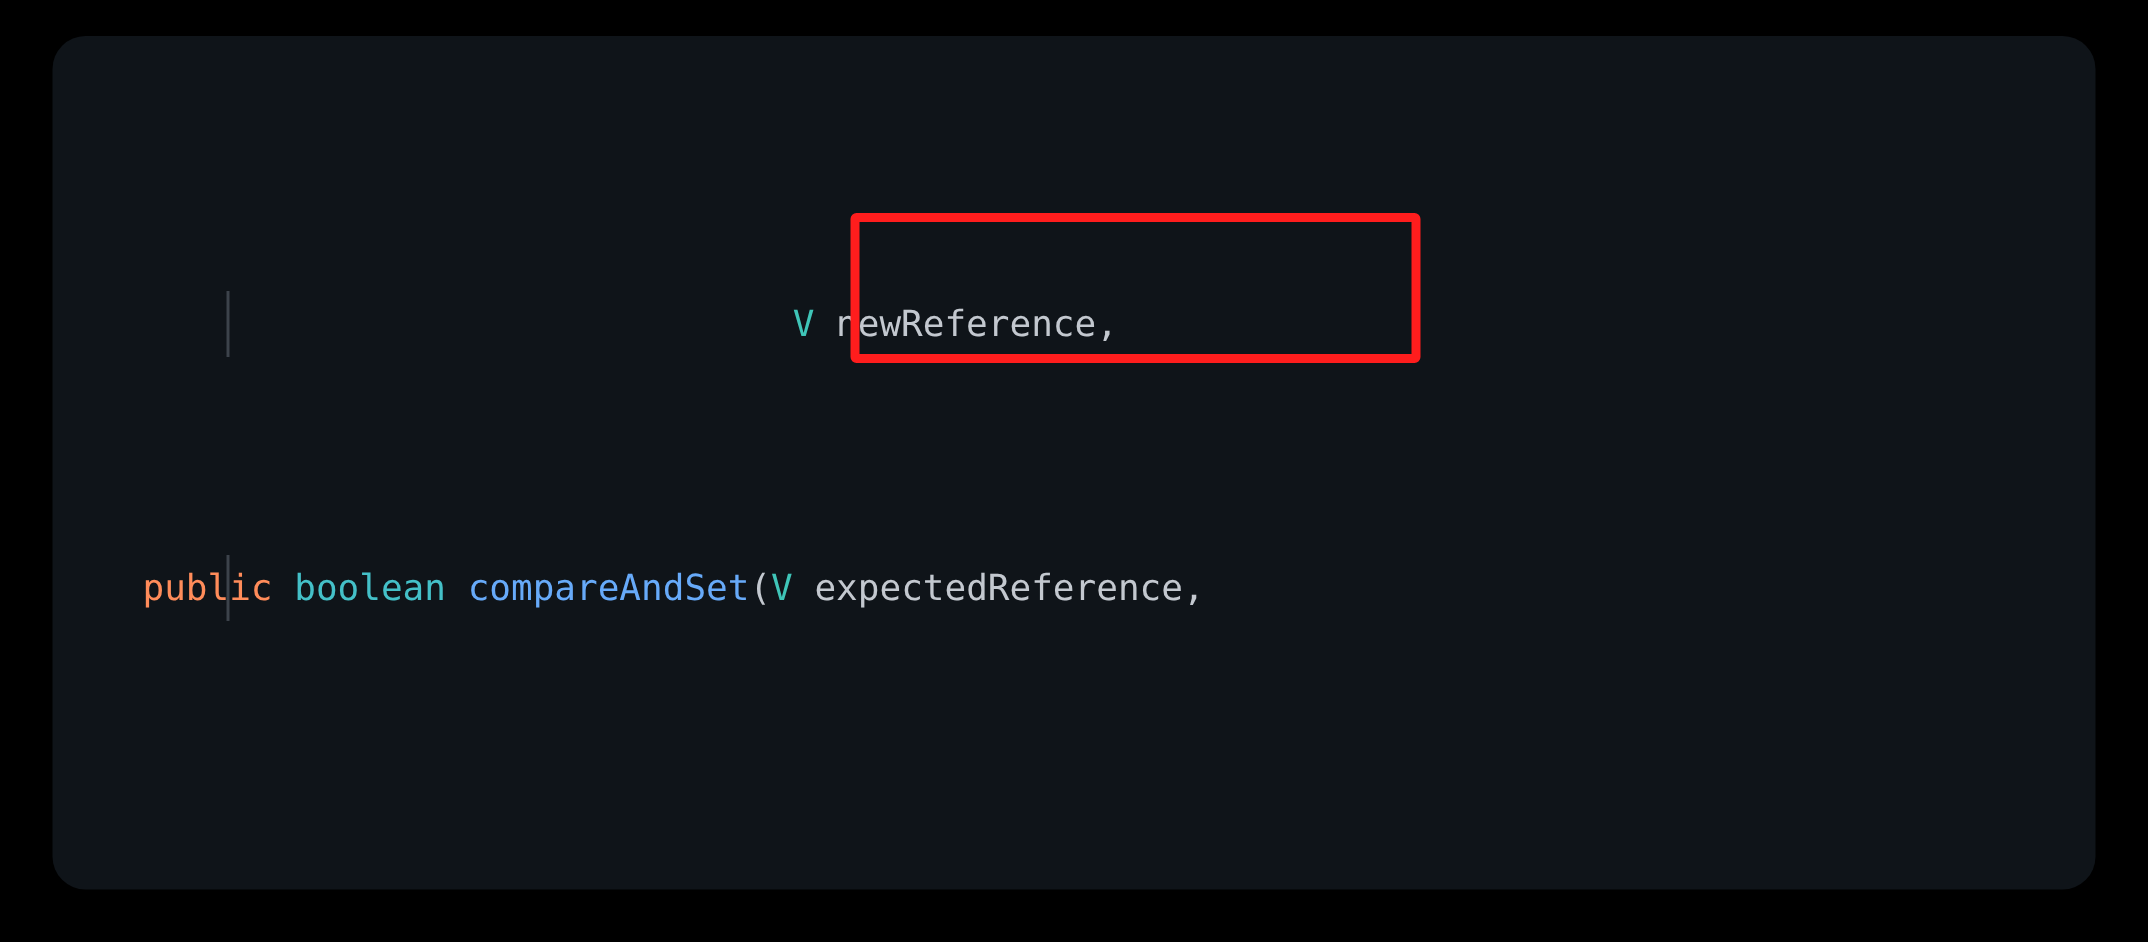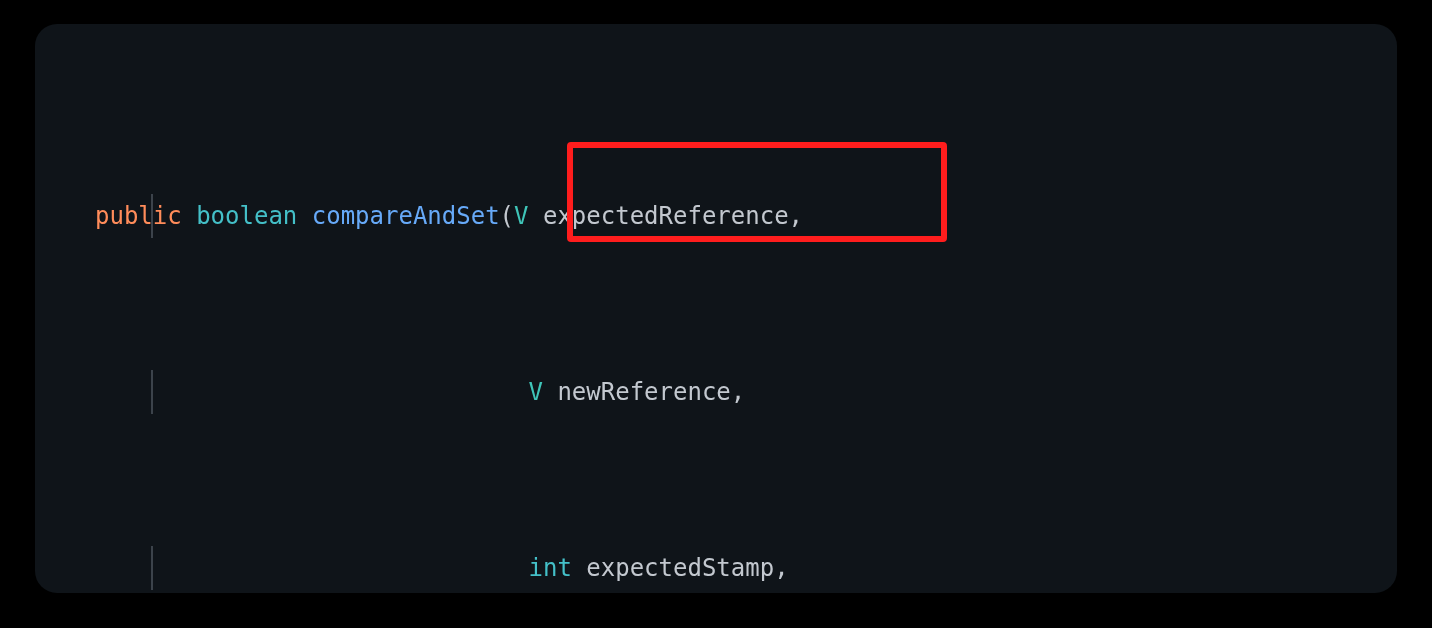--- a/index.html
+++ b/index.html
@@ -36,25 +36,24 @@
   .redbox{
     position:absolute;border:6px solid var(--red);border-radius:4px;pointer-events:none;
   }
 </style>
 </head>
 <body>
 
 <div class="card">
   <div class="code">
 
+    <span class="ln"><span class="guide" style="left:56px;"></span>                              <span class="tp">V</span><span> newReference,</span></span>
+
     <span class="ln"><span class="guide" style="left:56px;"></span><span class="kw">public</span> <span class="kw2">boolean</span> <span class="fn">compareAndSet</span><span>(</span><span class="tp">V</span><span> expectedReference,</span></span>
 
-    <span class="ln"><span class="guide" style="left:56px;"></span>                              <span class="tp">V</span><span> newReference,</span></span>
-
-    <span class="ln"><span class="guide" style="left:56px;"></span>                              <span class="kw2">int</span><span> expectedStamp,</span></span>
 
     
 
     
 
     
 
     
 
     

